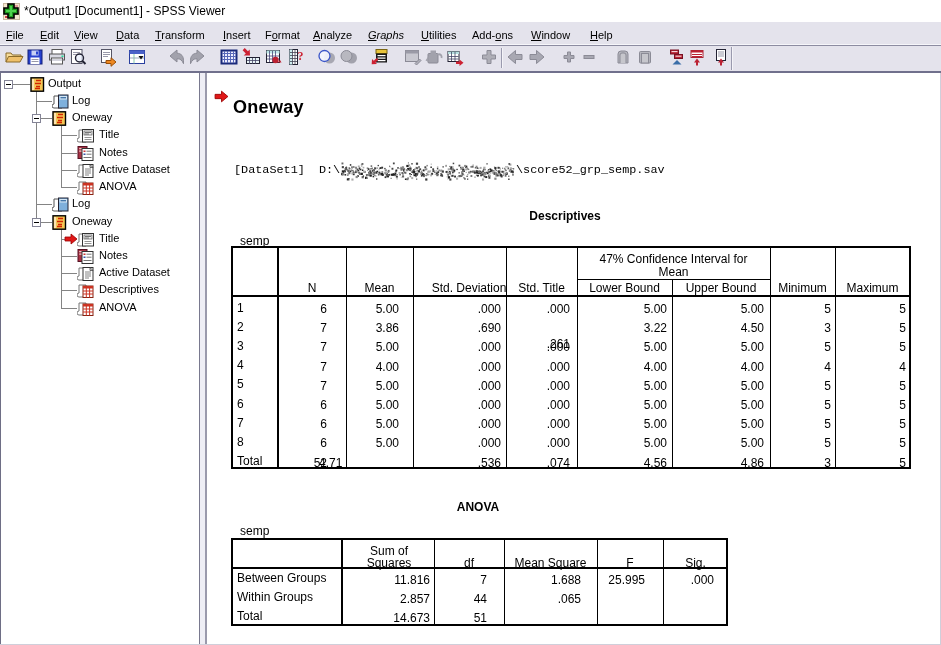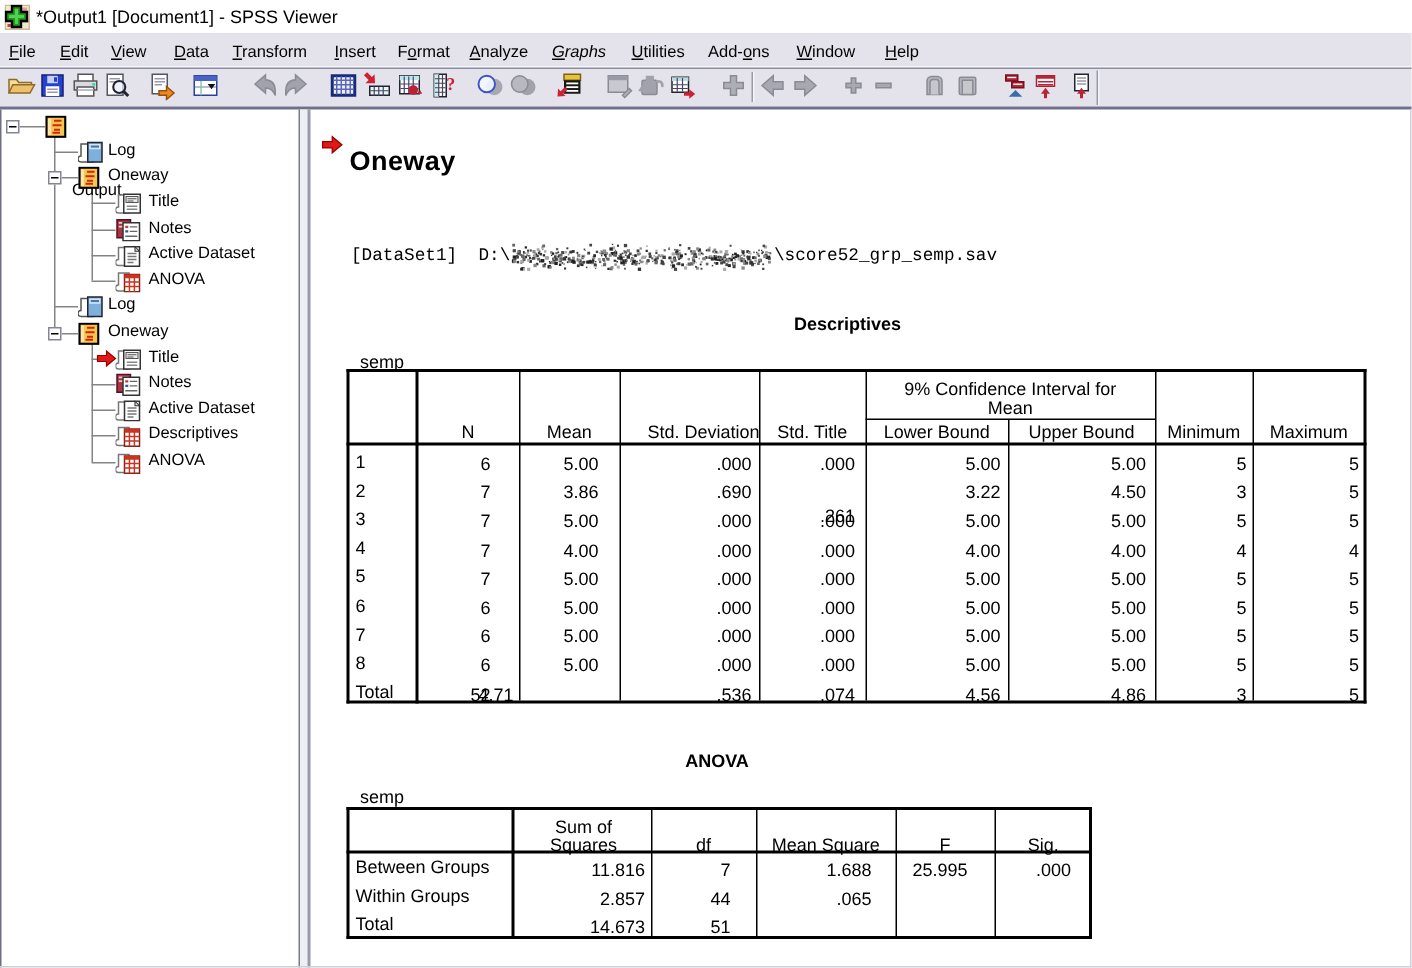--- a/index.html
+++ b/index.html
@@ -213,21 +213,21 @@
 <div style="position:absolute;left:6.0px;top:83.5px;width:5px;height:1px;background:#000;"></div>
 <div style="position:absolute;left:31.5px;top:113.5px;width:9px;height:9px;background:#fff;border:1px solid #848496;box-sizing:border-box;"></div>
 <div style="position:absolute;left:33.5px;top:117.5px;width:5px;height:1px;background:#000;"></div>
 <div style="position:absolute;left:31.5px;top:217.5px;width:9px;height:9px;background:#fff;border:1px solid #848496;box-sizing:border-box;"></div>
 <div style="position:absolute;left:33.5px;top:221.5px;width:5px;height:1px;background:#000;"></div>
 <svg style="position:absolute;left:30px;top:76.5px" width="15" height="15" viewBox="0 0 15 15">
     <rect x="1" y="0.8" width="12.5" height="13.4" fill="#f5c654" stroke="#000" stroke-width="1.4"></rect>
 <rect x="2" y="2" width="2" height="11" fill="#fbe3b0"></rect>
 <path d="M6 3.5 h5 M5 6.5 h6 M6 9.5 h4 M5 11.5 h5" stroke="#d42500" stroke-width="1.4"></path>
   </svg>
-<div style="position:absolute;left:48px;top:77.5px;font-size:11px;line-height:11px;white-space:pre;margin-top:44px;">Output</div>
+<div style="position:absolute;left:48px;top:77.5px;font-size:11px;line-height:11px;white-space:pre;">Output</div>
 <svg style="position:absolute;left:52px;top:93.5px" width="17" height="15" viewBox="0 0 17 15">
     <path d="M2 2 h8 v12 h-8 a2 2 0 0 1 0-4 z" fill="#fff" stroke="#555"></path>
 <rect x="6.5" y="1" width="9.5" height="13" fill="#7fb0dc" stroke="#223"></rect>
 <rect x="7.5" y="2" width="7.5" height="3.5" fill="#d5e7f6"></rect>
     <rect x="8.5" y="3" width="5.5" height="1.4" fill="#4477aa"></rect>
   </svg>
 <div style="position:absolute;left:72px;top:94.5px;font-size:11px;line-height:11px;white-space:pre;">Log</div>
 <svg style="position:absolute;left:52px;top:110.5px" width="15" height="15" viewBox="0 0 15 15">
     <rect x="1" y="0.8" width="12.5" height="13.4" fill="#f5c654" stroke="#000" stroke-width="1.4"></rect>
 <rect x="2" y="2" width="2" height="11" fill="#fbe3b0"></rect>
@@ -862,21 +862,21 @@
 <div style="position:absolute;left:277px;top:246px;width:2px;height:223px;background:#000;"></div>
 <div style="position:absolute;left:231px;top:295px;width:680px;height:2px;background:#000;"></div>
 <div style="position:absolute;left:346px;top:248px;width:1px;height:219px;background:#000;"></div>
 <div style="position:absolute;left:413px;top:248px;width:1px;height:219px;background:#000;"></div>
 <div style="position:absolute;left:506px;top:248px;width:1px;height:219px;background:#000;"></div>
 <div style="position:absolute;left:577px;top:248px;width:1px;height:219px;background:#000;"></div>
 <div style="position:absolute;left:770px;top:248px;width:1px;height:219px;background:#000;"></div>
 <div style="position:absolute;left:835px;top:248px;width:1px;height:219px;background:#000;"></div>
 <div style="position:absolute;left:672px;top:280px;width:1px;height:187px;background:#000;"></div>
 <div style="position:absolute;left:577px;top:279px;width:193px;height:1px;background:#000;"></div>
-<div style="position:absolute;left:573.5px;top:253px;width:200px;text-align:center;font-size:12px;line-height:12px;white-space:pre;">9% Confidence Interval for</div>
+<div style="position:absolute;left:573.5px;top:253px;width:200px;text-align:center;font-size:12px;line-height:12px;white-space:pre;">47% Confidence Interval for</div>
 <div style="position:absolute;left:633.5px;top:266px;width:80px;text-align:center;font-size:12px;line-height:12px;white-space:pre;">Mean</div>
 <div style="position:absolute;left:257.0px;top:282px;width:110px;text-align:center;font-size:12px;line-height:12px;white-space:pre;">N</div>
 <div style="position:absolute;left:324.5px;top:282px;width:110px;text-align:center;font-size:12px;line-height:12px;white-space:pre;">Mean</div>
 <div style="position:absolute;left:414px;top:282px;width:110px;text-align:center;font-size:12px;line-height:12px;white-space:pre;">Std. Deviation</div>
 <div style="position:absolute;left:486.5px;top:282px;width:110px;text-align:center;font-size:12px;line-height:12px;white-space:pre;">Std. Title</div>
 <div style="position:absolute;left:569.5px;top:282px;width:110px;text-align:center;font-size:12px;line-height:12px;white-space:pre;">Lower Bound</div>
 <div style="position:absolute;left:666.0px;top:282px;width:110px;text-align:center;font-size:12px;line-height:12px;white-space:pre;">Upper Bound</div>
 <div style="position:absolute;left:747.5px;top:282px;width:110px;text-align:center;font-size:12px;line-height:12px;white-space:pre;">Minimum</div>
 <div style="position:absolute;left:817.5px;top:282px;width:110px;text-align:center;font-size:12px;line-height:12px;white-space:pre;">Maximum</div>
 <div style="position:absolute;left:237px;top:301.5px;font-size:12px;line-height:12px;white-space:pre;">1</div>

